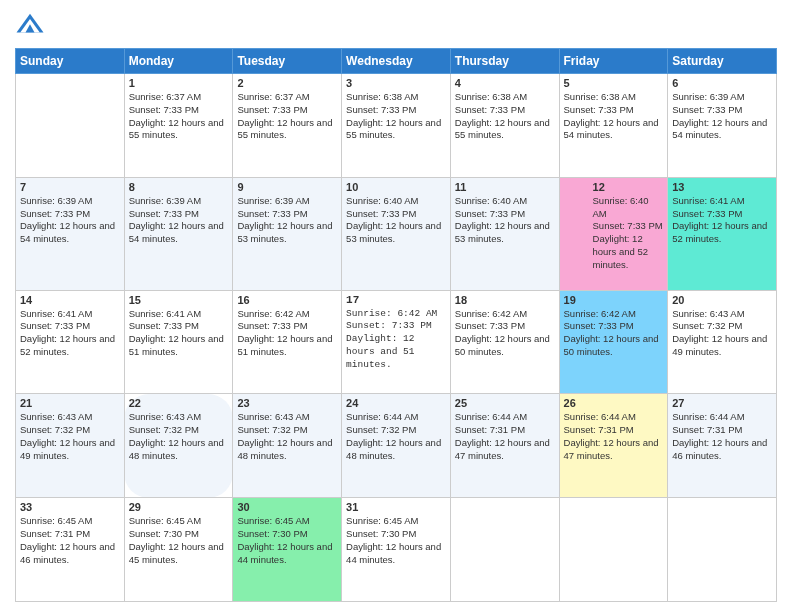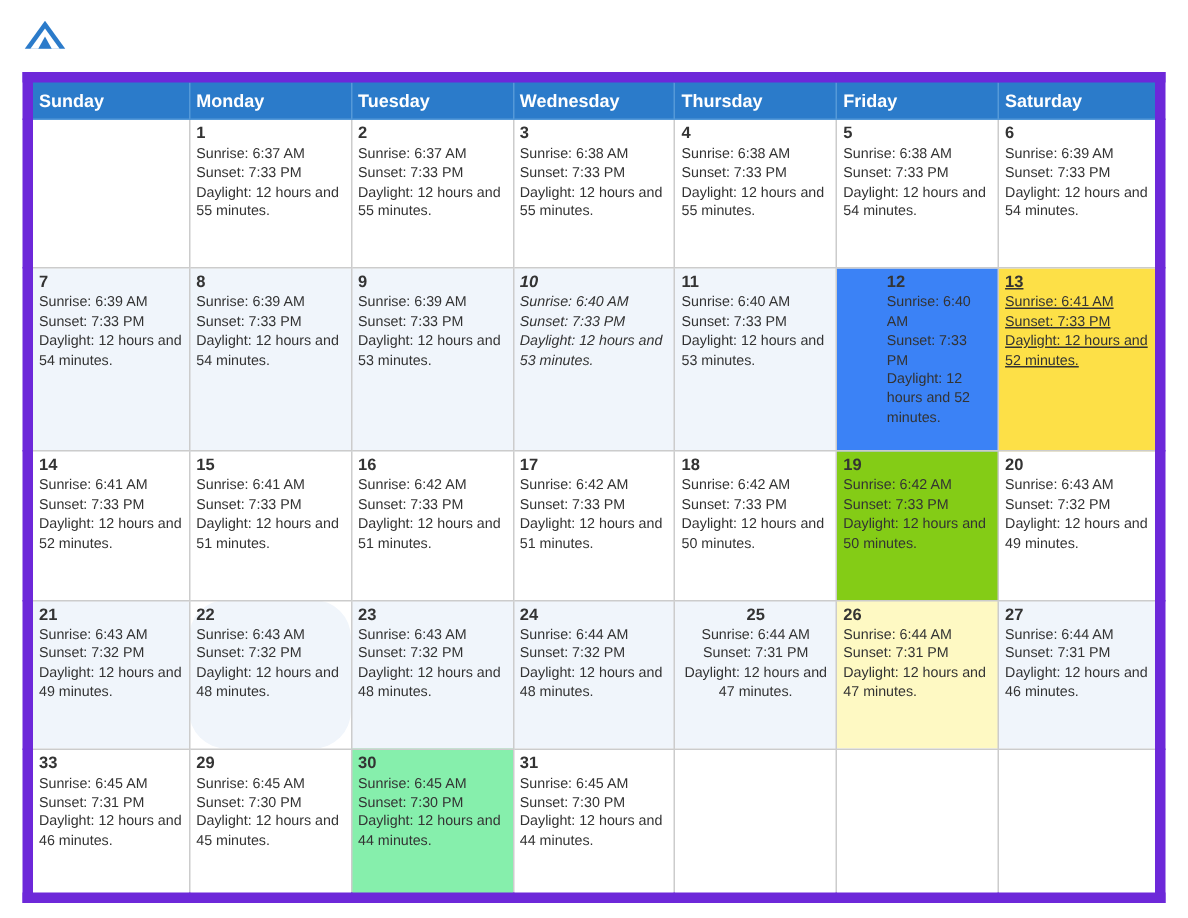--- a/index.html
+++ b/index.html
@@ -48,21 +48,21 @@
       color: #333;
       line-height: 1.1;
     }
     .location {
       font-size: 14px;
       color: #333;
       margin-top: 2px;
     }
     .calendar {
       flex: 1;
-      border: 7px solid #6d28d9;
+      border: 1px solid #6d28d9;
       border-collapse: collapse;
       width: 100%;
       table-layout: fixed;
     }
     .calendar th {
       background-color: #2b7bca;
       color: #fff;
       font-size: 12px;
       font-weight: bold;
       padding: 5px 4px;
@@ -200,45 +200,45 @@
           </div>
         </td>
           <td style="background-color: rgb(240, 245, 251);">
           <span class="day-number">9</span>
           <div class="cell-text">
             <span>Sunrise: 6:39 AM</span><br>
             <span>Sunset: 7:33 PM</span><br>
             <span>Daylight: 12 hours and 53 minutes.</span>
           </div>
         </td>
-          <td style="background-color: rgb(240, 245, 251); font-style: italic;">
+          <td style="background-color: rgb(240, 245, 251);">
           <span class="day-number">10</span>
           <div class="cell-text">
             <span>Sunrise: 6:40 AM</span><br>
             <span>Sunset: 7:33 PM</span><br>
             <span>Daylight: 12 hours and 53 minutes.</span>
           </div>
         </td>
           <td style="background-color: rgb(240, 245, 251);">
           <span class="day-number">11</span>
           <div class="cell-text">
             <span>Sunrise: 6:40 AM</span><br>
             <span>Sunset: 7:33 PM</span><br>
             <span>Daylight: 12 hours and 53 minutes.</span>
           </div>
         </td>
-          <td style="background-color: #3b82f6; padding-left: 33px;">
+          <td style="background-color: #f9a8d4; padding-left: 33px;">
           <span class="day-number">12</span>
           <div class="cell-text">
             <span>Sunrise: 6:40 AM</span><br>
             <span>Sunset: 7:33 PM</span><br>
             <span>Daylight: 12 hours and 52 minutes.</span>
           </div>
         </td>
-          <td style="background-color: #fde047; text-decoration: underline;">
+          <td style="background-color: #5eead4;">
           <span class="day-number">13</span>
           <div class="cell-text">
             <span>Sunrise: 6:41 AM</span><br>
             <span>Sunset: 7:33 PM</span><br>
             <span>Daylight: 12 hours and 52 minutes.</span>
           </div>
         </td>
         </tr>
         <tr>
           <td style="background-color: rgb(255, 255, 255);">
@@ -258,37 +258,37 @@
           </div>
         </td>
           <td style="background-color: rgb(255, 255, 255);">
           <span class="day-number">16</span>
           <div class="cell-text">
             <span>Sunrise: 6:42 AM</span><br>
             <span>Sunset: 7:33 PM</span><br>
             <span>Daylight: 12 hours and 51 minutes.</span>
           </div>
         </td>
-          <td style="background-color: rgb(255, 255, 255);">
+          <td style="background-color: rgb(255, 255, 255); font-family: Liberation Mono, monospace;">
           <span class="day-number">17</span>
           <div class="cell-text">
             <span>Sunrise: 6:42 AM</span><br>
             <span>Sunset: 7:33 PM</span><br>
             <span>Daylight: 12 hours and 51 minutes.</span>
           </div>
         </td>
           <td style="background-color: rgb(255, 255, 255);">
           <span class="day-number">18</span>
           <div class="cell-text">
             <span>Sunrise: 6:42 AM</span><br>
             <span>Sunset: 7:33 PM</span><br>
             <span>Daylight: 12 hours and 50 minutes.</span>
           </div>
         </td>
-          <td style="background-color: #84cc16;">
+          <td style="background-color: #7dd3fc;">
           <span class="day-number">19</span>
           <div class="cell-text">
             <span>Sunrise: 6:42 AM</span><br>
             <span>Sunset: 7:33 PM</span><br>
             <span>Daylight: 12 hours and 50 minutes.</span>
           </div>
         </td>
           <td style="background-color: rgb(255, 255, 255);">
           <span class="day-number">20</span>
           <div class="cell-text">
@@ -324,21 +324,21 @@
           </div>
         </td>
           <td style="background-color: rgb(240, 245, 251);">
           <span class="day-number">24</span>
           <div class="cell-text">
             <span>Sunrise: 6:44 AM</span><br>
             <span>Sunset: 7:32 PM</span><br>
             <span>Daylight: 12 hours and 48 minutes.</span>
           </div>
         </td>
-          <td style="background-color: rgb(240, 245, 251); text-align: center;">
+          <td style="background-color: rgb(240, 245, 251);">
           <span class="day-number">25</span>
           <div class="cell-text">
             <span>Sunrise: 6:44 AM</span><br>
             <span>Sunset: 7:31 PM</span><br>
             <span>Daylight: 12 hours and 47 minutes.</span>
           </div>
         </td>
           <td style="background-color: #fef9c3;">
           <span class="day-number">26</span>
           <div class="cell-text">

